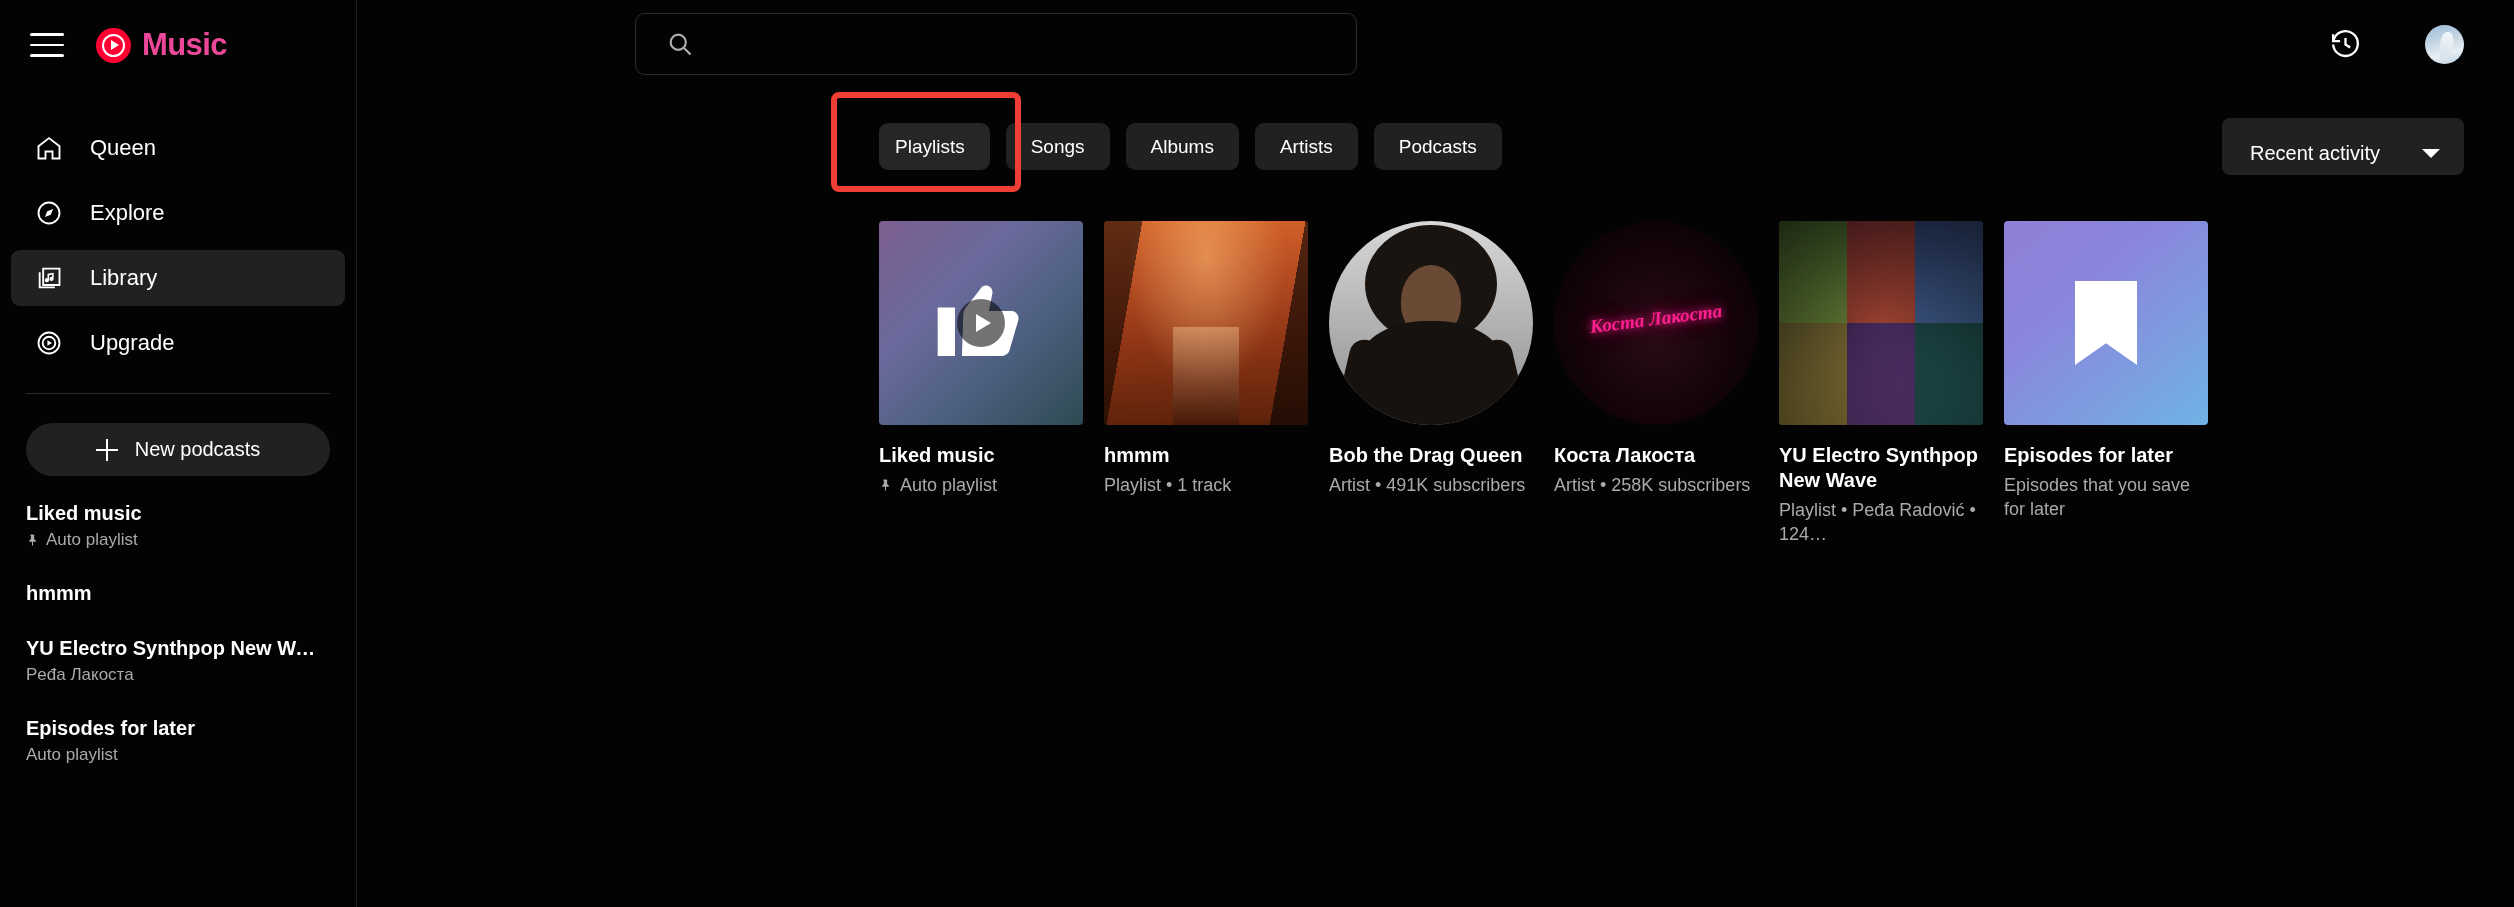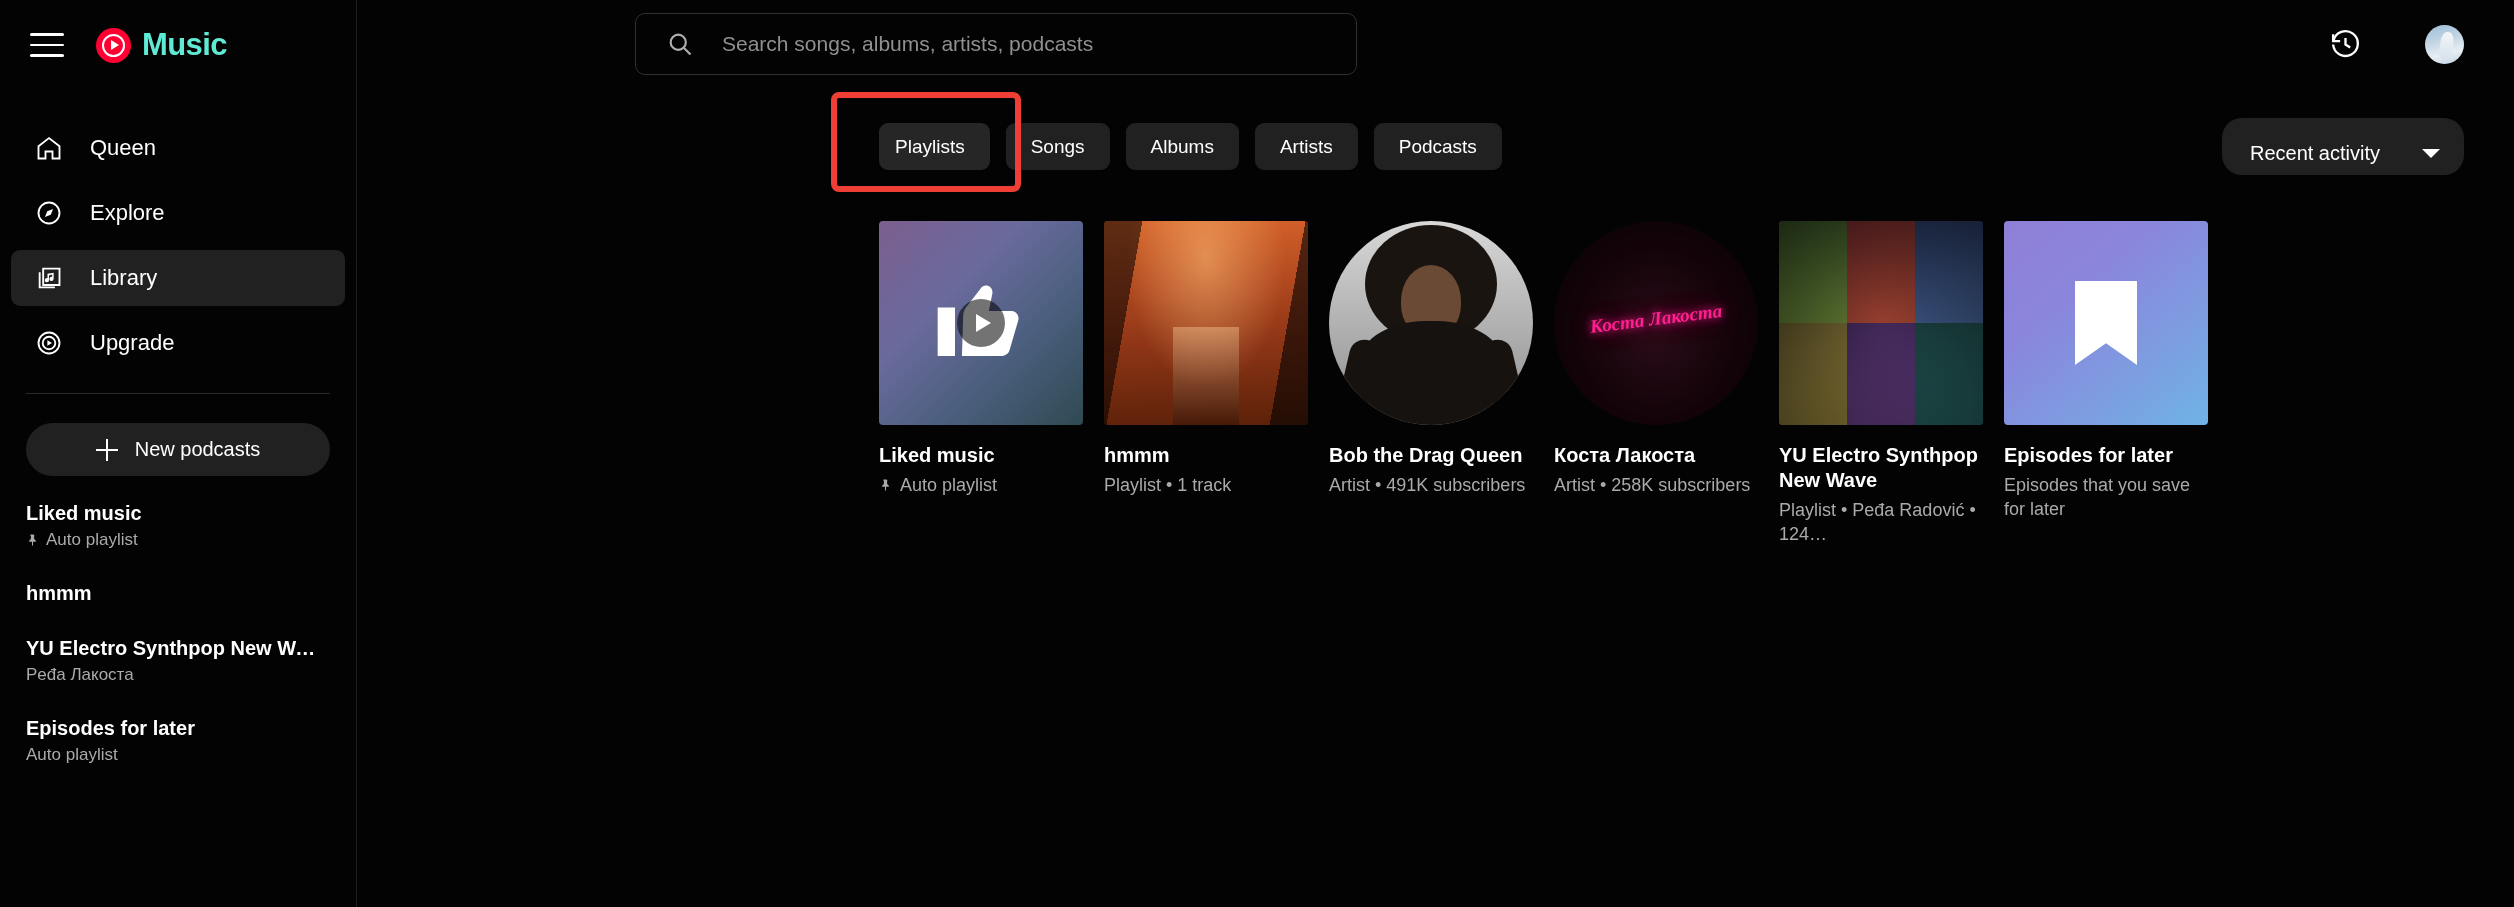--- a/index.html
+++ b/index.html
@@ -56,21 +56,21 @@
   .logo-circle::before {
     content: "";
     position: absolute;
     z-index: 2;
     border-left: 8px solid #ffffff;
     border-top: 5px solid transparent;
     border-bottom: 5px solid transparent;
     margin-left: 2px;
   }
   .logo-text {
-    font-size: 31px; font-weight: 700; color: #5eead4;
+    font-size: 31px; font-weight: 700; color: #ec4899;
     letter-spacing: -0.6px;
   }
 
   .nav-list { margin-top: 30px; padding: 0 11px; }
   .nav-item {
     display: flex; align-items: center;
     gap: 26px;
     height: 56px;
     padding-left: 23px;
     border-radius: 9px;
@@ -200,21 +200,21 @@
     position: absolute;
     left: 474px; top: -26px;
     width: 190px; height: 100px;
     border: 6px solid #ef3e36;
     border-radius: 8px;
     pointer-events: none;
   }
   .chips-spacer { flex: 1 1 auto; }
   .recent-activity {
     height: 57px;
-    border-radius: 20px;
+    border-radius: 8px;
     background: #212121;
     display: flex; align-items: center;
     gap: 42px;
     padding: 14px 24px 0 28px;
     cursor: pointer;
   }
   .recent-activity .ra-label {
     font-size: 20px; color: #fff; font-weight: 500;
   }
   .caret {
@@ -465,21 +465,20 @@
 <main class="main">
 
   <div class="topbar">
     <div class="search-box">
       <span class="search-icon">
         <svg viewBox="0 0 24 24" fill="none" stroke="#b0b0b0" stroke-width="1.8">
           <circle cx="10.5" cy="10.5" r="6.5"></circle>
           <path d="M15.4 15.4 21 21"></path>
         </svg>
       </span>
-      <input class="search-input" type="text" placeholder="Search songs, albums, artists, podcasts" style="">
     </div>
 
     <div class="topbar-spacer"></div>
 
     <span class="history-icon">
       <svg viewBox="0 0 24 24" fill="none" stroke="#fff" stroke-width="1.7">
         <path d="M3.2 9.3A9 9 0 1 1 3 12"></path>
         <path d="M3 4.5V9.6h5.1"></path>
         <path d="M12 7.3V12l3.4 2.1"></path>
       </svg>

